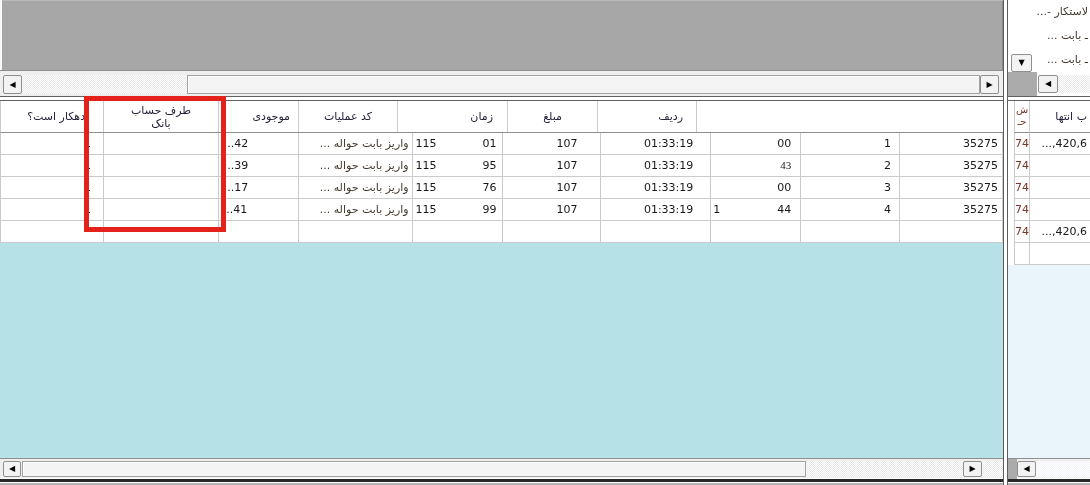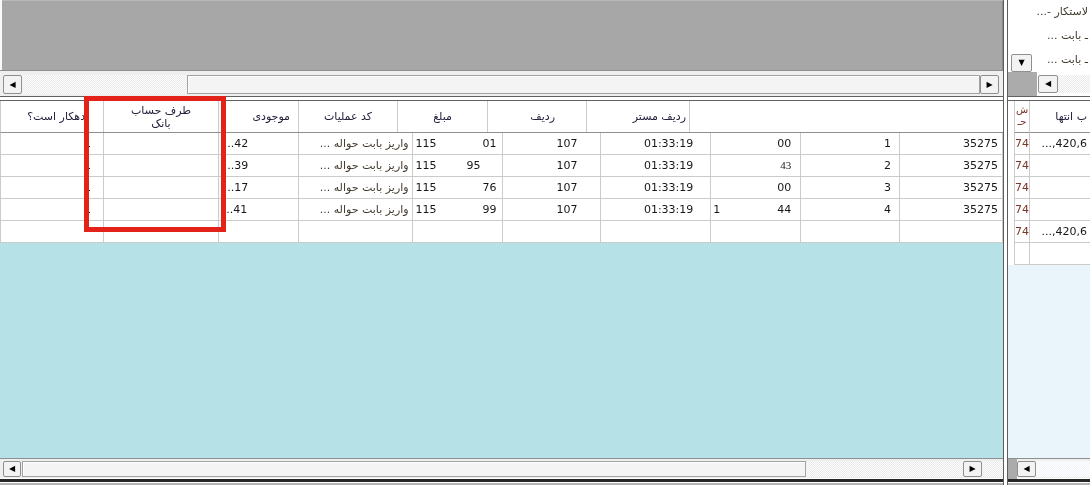--- a/index.html
+++ b/index.html
@@ -87,23 +87,23 @@
 
   <div id="hsep" class="abs"></div>
   <div id="vsep" class="abs"></div>
 
   <div id="main-header" class="abs">
       <div class="hcell" style="width: 103px; padding-right: 14px;">بدهکار است؟</div>
       <div class="hcell hcenter" style="width: 115px;">طرف حساب
 بانک</div>
       <div class="hcell" style="width: 80px; padding-right: 8px;">موجودی</div>
       <div class="hcell hcenter" style="width: 99px;">کد عملیات</div>
+      <div class="hcell" style="width: 110px; padding-right: 14px;">زمان</div>
       <div class="hcell hcenter" style="width: 90px;">مبلغ</div>
-      <div class="hcell" style="width: 99px; padding-right: 31px;">ردیف</div>
-      <div class="hcell" style="width: 103px; padding-right: 3px;">ردیف مستر</div>
+      <div class="hcell" style="width: 99px; padding-right: 13px;">ردیف</div>
     </div>
   <div id="main-body" class="abs">
       <div class="grow">
         <div class="cell" style="width: 103px;">
           <span class="val" style="right: 12px;">1</span>
         </div>
         <div class="cell" style="width: 115px;"></div>
         <div class="cell" style="width: 80px;">
           <span class="val" style="left: 5px;">...42</span>
         </div>
@@ -136,21 +136,21 @@
         </div>
         <div class="cell" style="width: 115px;"></div>
         <div class="cell" style="width: 80px;">
           <span class="val" style="left: 5px;">...39</span>
         </div>
         <div class="cell" style="width: 114px;">
           <span class="val fa" style="right: 3px;">واریز بابت حواله ...</span>
         </div>
         <div class="cell" style="width: 90px;">
           <span class="val" style="left: 3px;">115</span>
-          <span class="val" style="right: 21px;">95</span>
+          <span class="val" style="right: 5px;">95</span>
         </div>
         <div class="cell" style="width: 99px;">
           <span class="val" style="right: 23px;">107</span>
         </div>
         <div class="cell" style="width: 110px;">
           <span class="val" style="right: 17px;">01:33:19</span>
         </div>
         <div class="cell" style="width: 90px;">
           <span class="val" style="right: 9px; font-family: Liberation Serif, serif;">43</span>
         </div>

